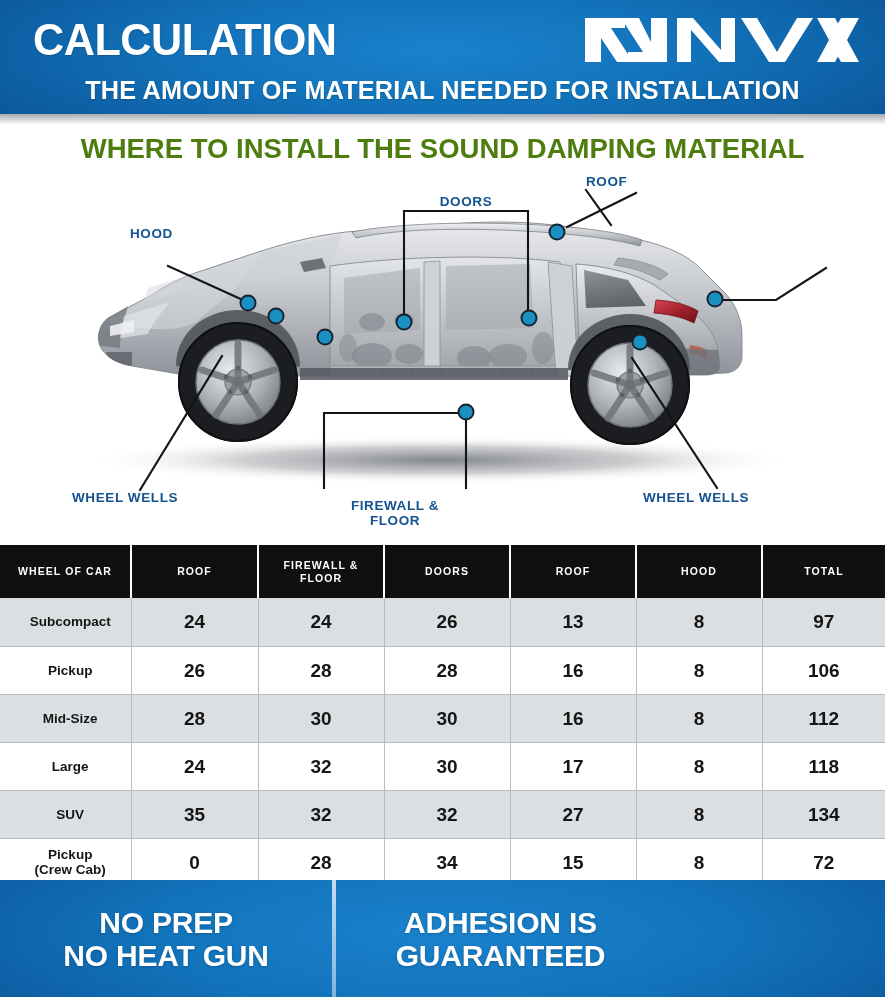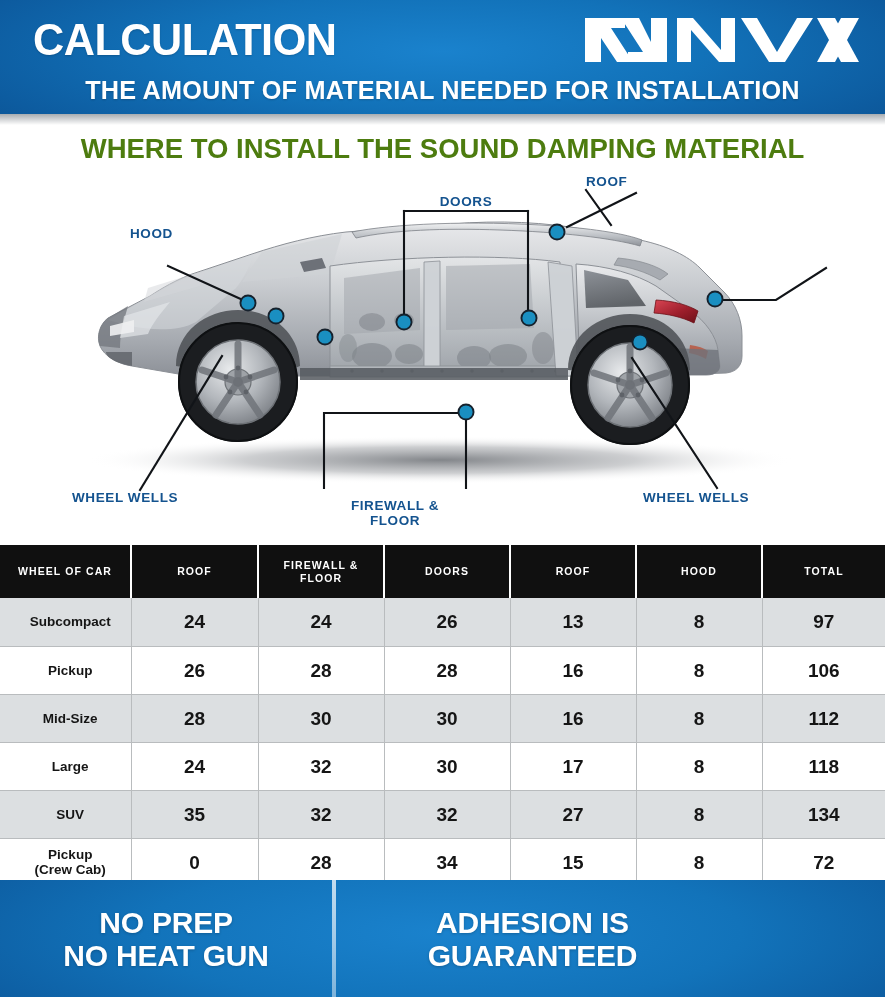--- a/index.html
+++ b/index.html
@@ -101,21 +101,21 @@
   }
   .bn-cell {
     height: 117px; display: flex; align-items: center; justify-content: center;
     color: #fff; font-weight: 700; font-size: 30px; line-height: 33px;
     text-align: center; letter-spacing: -0.2px;
     text-shadow: 0 1px 3px rgba(0,0,0,.22);
     white-space: pre-line;
   }
   .bn-1 { width: 332px; }
   .bn-2 { width: 224px; }
-  .bn-3 { width: 329px; margin-left: 32px; }
+  .bn-3 { width: 329px; }
   .bn-div {
     width: 2px; height: 117px;
     background: linear-gradient(to bottom, rgba(255,255,255,.75), rgba(255,255,255,.45));
   }
 </style>
 </head>
 <body>
 
 <div id="page">
 

